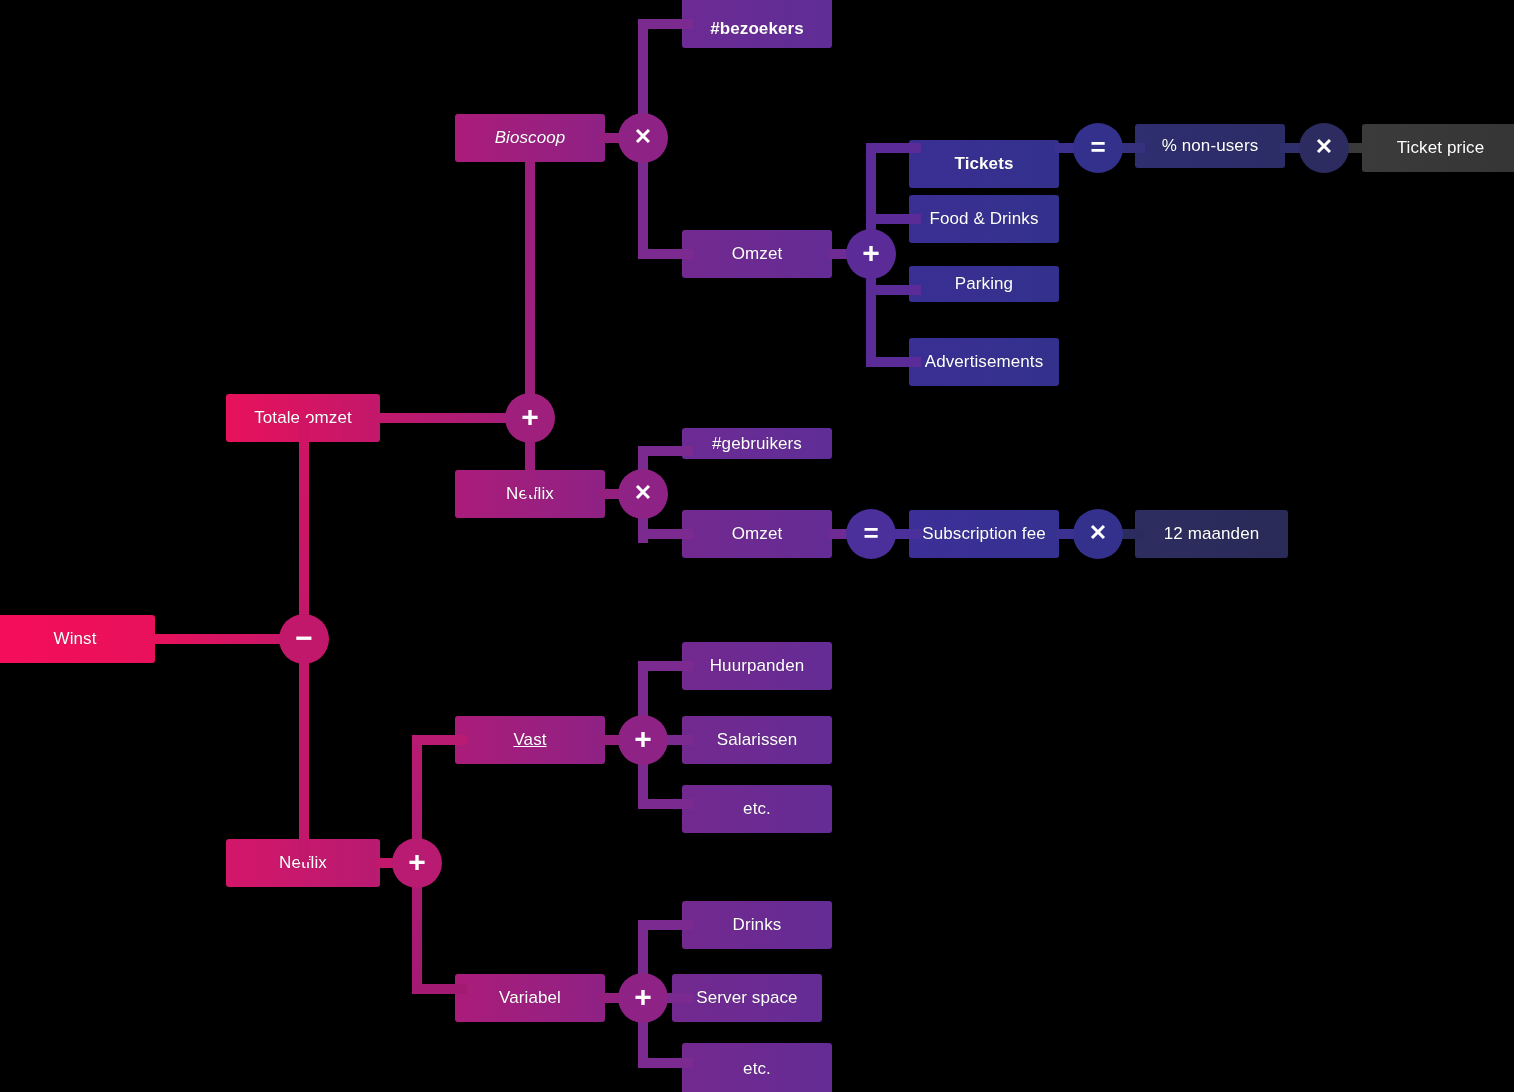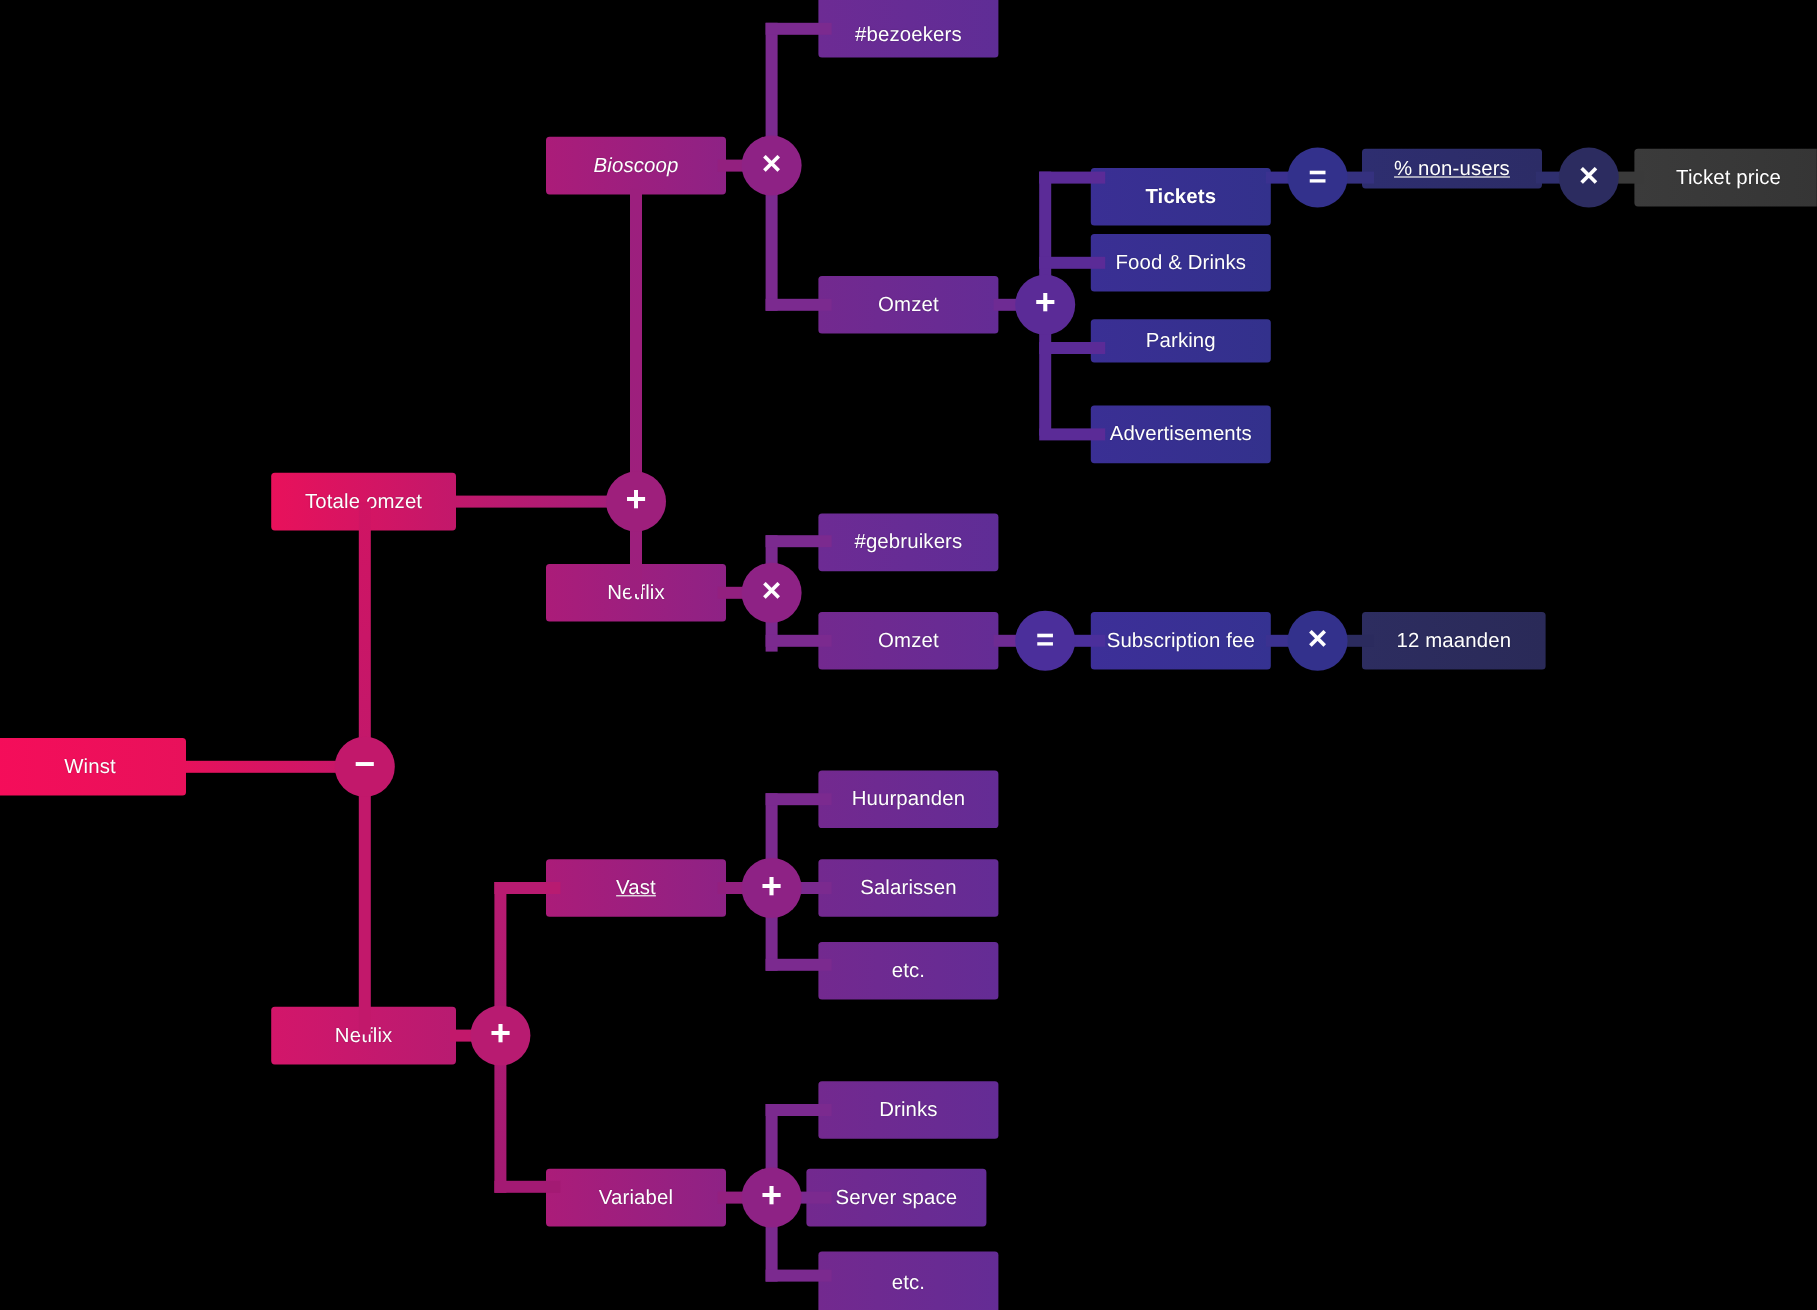--- a/index.html
+++ b/index.html
@@ -106,28 +106,28 @@
 
   <div class="node" style="left:455px;top:114px;width:150px;height:48px;background:linear-gradient(90deg,#ab1c79,#8e2285);font-style:italic;">
     <span>Bioscoop</span>
   </div>
 
   <div class="node" style="left:455px;top:470px;width:150px;height:48px;background:linear-gradient(90deg,#ab1c79,#8e2285);">
     <span>Netflix</span>
   </div>
 
   <div class="node" style="left:682px;top:-5px;width:150px;height:53px;background:linear-gradient(90deg,#6d2b94,#5f2d96);">
-    <span style="margin-top:14px;">#bezoekers</span>
+    <span style="margin-top:14px;font-weight:bold;">#bezoekers</span>
   </div>
 
   <div class="node" style="left:682px;top:230px;width:150px;height:48px;background:linear-gradient(90deg,#73298f,#642c95);">
     <span>Omzet</span>
   </div>
 
-  <div class="node" style="left:682px;top:428px;width:150px;height:48px;background:linear-gradient(90deg,#6d2b94,#5f2d96);justify-content:center;">
+  <div class="node" style="left:682px;top:428px;width:150px;height:31px;background:linear-gradient(90deg,#6d2b94,#5f2d96);justify-content:center;">
     <span>#gebruikers</span>
   </div>
 
   <div class="node" style="left:682px;top:510px;width:150px;height:48px;background:linear-gradient(90deg,#73298f,#642c95);">
     <span>Omzet</span>
   </div>
 
   <div class="node" style="left:909px;top:140px;width:150px;height:48px;background:linear-gradient(90deg,#3a2f94,#33318c);font-weight:bold;">
     <span>Tickets</span>
   </div>
@@ -137,21 +137,21 @@
   </div>
 
   <div class="node" style="left:909px;top:266px;width:150px;height:36px;background:linear-gradient(90deg,#3a2f94,#33318c);">
     <span>Parking</span>
   </div>
 
   <div class="node" style="left:909px;top:338px;width:150px;height:48px;background:linear-gradient(90deg,#3a2f94,#33318c);">
     <span>Advertisements</span>
   </div>
 
-  <div class="node" style="left:1135px;top:124px;width:150px;height:33px;background:linear-gradient(90deg,#2e2e70,#2c2c66);text-decoration:underline;">
+  <div class="node" style="left:1135px;top:124px;width:150px;height:44px;background:linear-gradient(90deg,#2e2e70,#2c2c66);">
     <span>% non-users</span>
   </div>
 
   <div class="node" style="left:1362px;top:124px;width:157px;height:48px;background:linear-gradient(90deg,#3b3b3b,#353535);">
     <span>Ticket price</span>
   </div>
 
   <div class="node" style="left:909px;top:510px;width:150px;height:48px;background:linear-gradient(90deg,#3d2f98,#353291);">
     <span>Subscription fee</span>
   </div>

